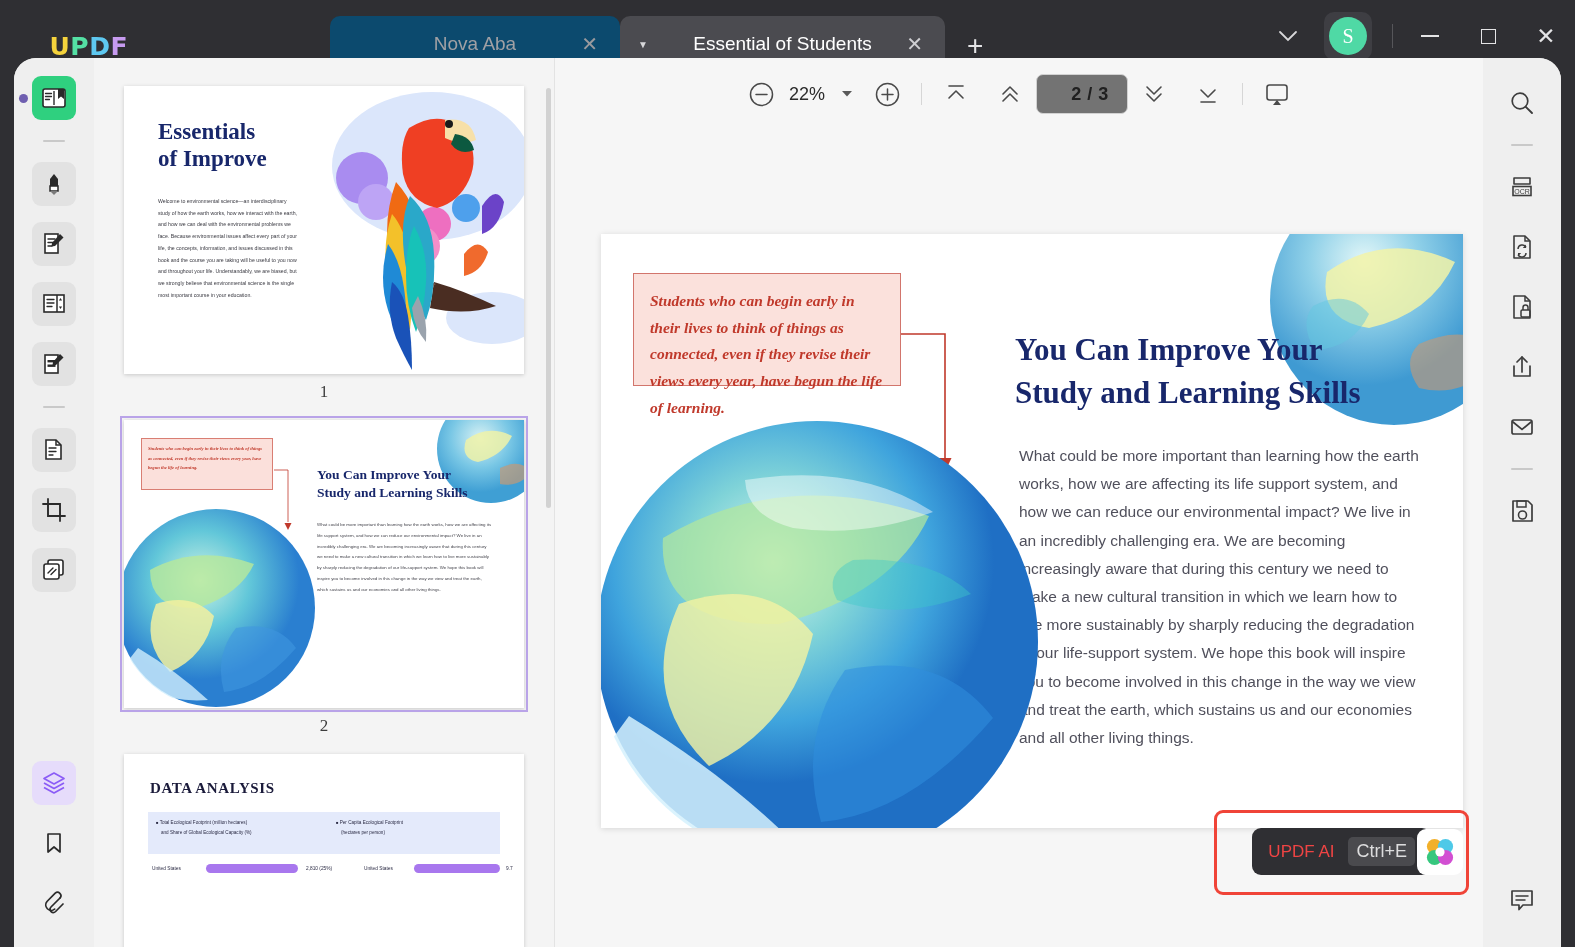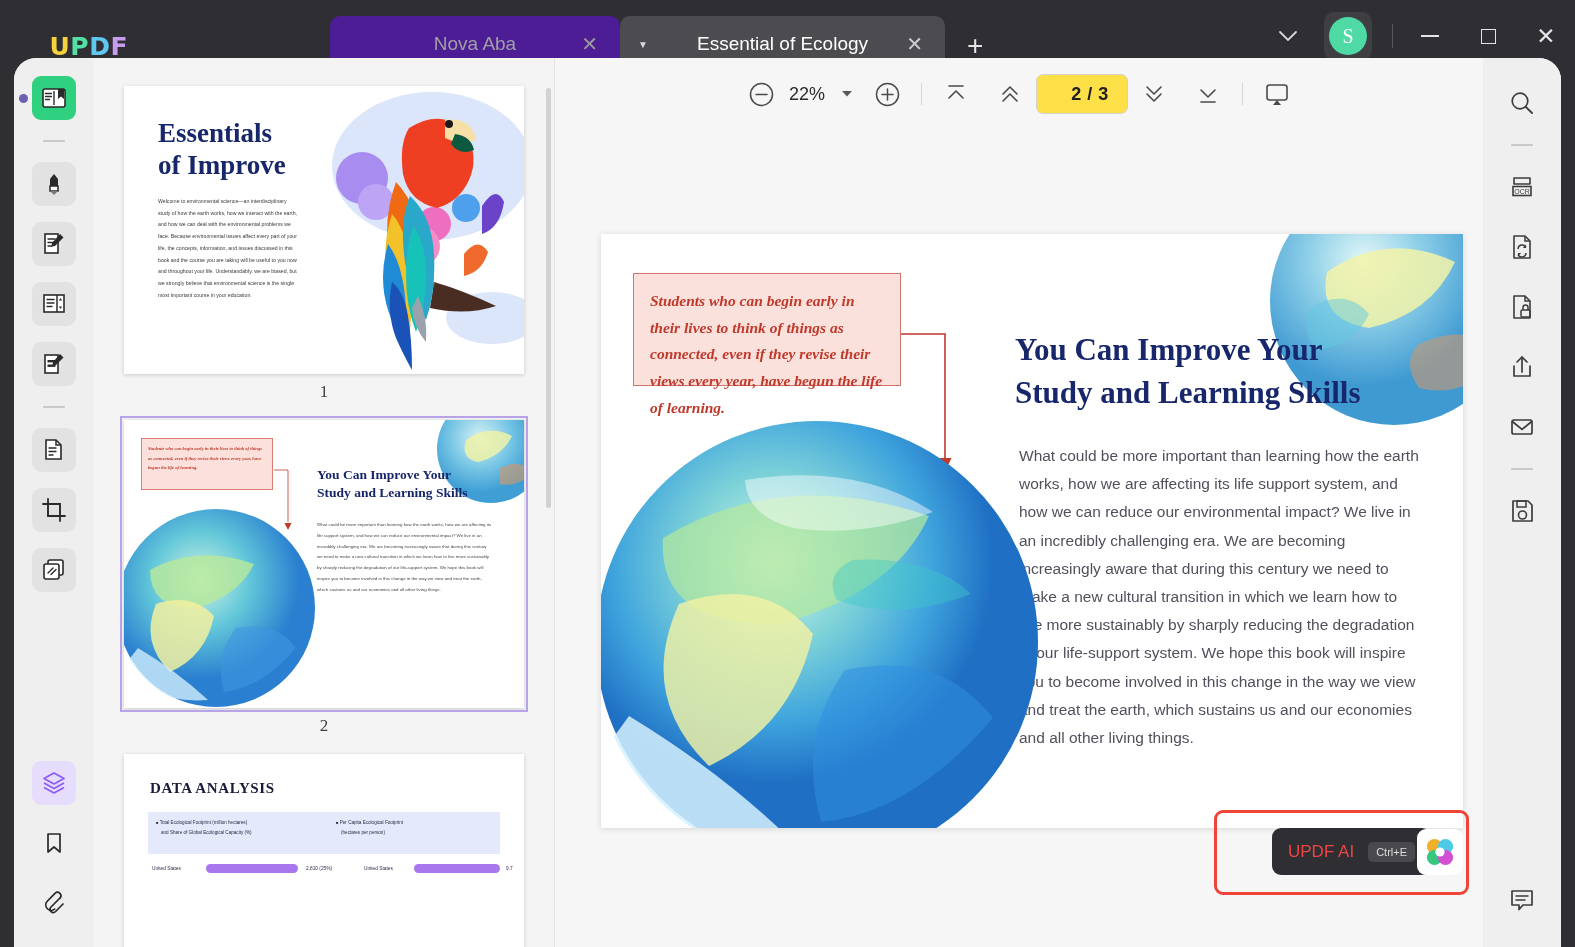--- a/index.html
+++ b/index.html
@@ -17,21 +17,21 @@
   .logo { font-family:"DejaVu Sans", sans-serif; font-weight:bold; font-size:25px; letter-spacing:0.5px; }
   .logo span:nth-child(1){ color:#f5d33c; }
   .logo span:nth-child(2){ color:#54e0a4; }
   .logo span:nth-child(3){ color:#5ec8f0; }
   .logo span:nth-child(4){ color:#c79bf0; }
   .vsep { width:1px; height:26px; background:#5a5a5e; margin:0 24px; }
   .menu-item { color:#e8e8ea; font-size:23px; padding:4px 14px; cursor:default; }
 
   .tabstrip { position:absolute; left:330px; top:8px; height:64px; display:flex; align-items:flex-end; }
   .tab { height:56px; display:flex; align-items:center; border-radius:10px 10px 0 0; position:relative; }
-  .tab.inactive { background:#4c1d95; width:290px; justify-content:center; color:#a0a0a4; font-size:19px; }
+  .tab.inactive { background:#0c4a6e; width:290px; justify-content:center; color:#a0a0a4; font-size:19px; }
   .tab.active { background:#4b4b50; width:325px; color:#ffffff; font-size:19px; justify-content:center; }
   .tab .caret { position:absolute; left:18px; font-size:10px; color:#d8d8da; }
   .tab .closex { position:absolute; right:22px; font-size:20px; color:#cfcfd2; line-height:1; }
   .tab.inactive .closex { color:#9a9a9e; }
   .newtab { color:#e4e4e6; font-size:28px; margin-left:22px; margin-bottom:12px; line-height:1; }
 
   .winctrls { position:absolute; right:0; top:0; height:72px; display:flex; align-items:center; }
   .chev-down { color:#d8d8da; font-size:16px; padding:10px 14px; }
   .avatar { width:48px; height:48px; border-radius:10px; background:#3e3e43; display:flex; align-items:center; justify-content:center; margin:0 12px; }
   .avatar .circle { width:38px; height:38px; border-radius:50%; background:#4fd9a5; color:#ffffff; font-size:20px; display:flex; align-items:center; justify-content:center; font-family:"Liberation Serif", serif; }
@@ -57,21 +57,21 @@
   
   .thumbs { position:absolute; left:80px; top:0; width:460px; height:889px; background:#f4f4f4; overflow:hidden; padding-top:28px; }
   .thumb-item { width:400px; margin:0 auto 18px auto; }
   .thumb-page { width:400px; height:288px; background:#ffffff; box-shadow:0 1px 4px rgba(0,0,0,.18); position:relative; overflow:hidden; }
   .thumb-page.selected { outline:2px solid #b9a3e8; outline-offset:2px; }
   .thumb-num { text-align:center; font-size:17px; color:#3d3d3d; margin-top:8px; font-family:"Liberation Serif", serif; }
   .thumb-scroll { position:absolute; right:3px; top:30px; width:5px; height:420px; border-radius:3px; background:#d2d2d2; }
   .panel-divider { position:absolute; left:540px; top:0; width:1px; height:889px; background:#e3e3e3; }
 
   
-  .t1-title { position:absolute; left:34px; top:32px; font-family:"Liberation Serif", serif; font-weight:bold; font-size:27px; color:#18276b; line-height:1.18; }
+  .t1-title { position:absolute; left:34px; top:32px; font-family:"Liberation Serif", serif; font-weight:bold; font-size:23px; color:#18276b; line-height:1.18; }
   .t1-body { position:absolute; left:34px; top:110px; width:142px; font-size:5.2px; color:#3a3a42; line-height:2.25; }
   .t1-art { position:absolute; right:0; top:0; width:210px; height:288px; }
 
   
   .t2-quote { position:absolute; left:17px; top:18px; width:132px; height:52px; background:#fbe0db; border:0.8px solid #d97e73; padding:5px 6px; }
   .t2-quote p { font-family:"Liberation Serif", serif; font-style:italic; font-weight:bold; font-size:4.6px; color:#c0392b; line-height:2.1; }
   .t2-head { position:absolute; left:193px; top:46px; font-family:"Liberation Serif", serif; font-weight:bold; font-size:13.5px; color:#18276b; line-height:1.3; }
   .t2-body { position:absolute; left:193px; top:100px; width:175px; font-size:4.4px; color:#44444c; line-height:2.45; }
   .t2-earth { position:absolute; left:-8px; top:88px; width:200px; height:200px; border-radius:50%; }
   .t2-corner { position:absolute; right:-22px; top:-26px; width:110px; height:110px; border-radius:50%; }
@@ -86,38 +86,38 @@
 
   
   .docarea { position:absolute; left:541px; top:0; right:78px; height:889px; background:#f6f6f6; }
 
   
   .toolbar { position:absolute; left:0; top:0; width:100%; height:72px; display:flex; align-items:center; justify-content:center; gap:0; }
   .tb-icon { width:40px; height:40px; display:flex; align-items:center; justify-content:center; color:#4a4a4a; }
   .zoomval { font-size:18px; color:#2c2c2c; min-width:52px; text-align:center; font-weight:500; }
   .tb-caret { font-size:9px; color:#5a5a5a; margin:0 14px 0 8px; }
   .tb-sep { width:1px; height:22px; background:#d6d6d6; margin:0 14px; }
-  .pagebox { width:92px; height:40px; border:1px solid #d2d2d2; border-radius:7px; background:#fde047; display:flex; align-items:center; justify-content:center; font-size:18px; font-weight:bold; color:#202020; margin:0 6px; letter-spacing:.5px;padding-left:16px; }
+  .pagebox { width:92px; height:40px; border:1px solid #d2d2d2; border-radius:7px; background:#737373; display:flex; align-items:center; justify-content:center; font-size:18px; font-weight:bold; color:#202020; margin:0 6px; letter-spacing:.5px;padding-left:16px; }
   .tb-gap { width:14px; }
 
   
   .page { position:absolute; left:46px; top:176px; width:862px; height:594px; background:#ffffff; box-shadow:0 1px 6px rgba(0,0,0,.13); overflow:hidden; }
   .pg-quote { position:absolute; left:32px; top:39px; width:268px; height:113px; background:#fbe1dc; border:1.4px solid #d2756c; padding:14px 16px; }
   .pg-quote p { font-family:"Liberation Serif", serif; font-style:italic; font-weight:bold; font-size:15.5px; color:#c0392b; line-height:1.72; }
   .pg-arrow { position:absolute; left:300px; top:86px; width:52px; height:160px; }
   .pg-head { position:absolute; left:414px; top:95px; font-family:"Liberation Serif", serif; font-weight:bold; font-size:31px; color:#18276b; line-height:1.38; }
   .pg-body { position:absolute; left:418px; top:208px; width:400px; font-size:15.5px; color:#50505c; line-height:1.82; }
   .pg-earth { position:absolute; left:-8px; top:184px; width:448px; height:448px; border-radius:50%; }
   .pg-corner { position:absolute; right:-56px; top:-58px; width:250px; height:250px; border-radius:50%; }
 
   
   .ai-highlight { position:absolute; right:14px; bottom:52px; width:255px; height:85px; border:3.5px solid #f04438; border-radius:9px; }
   .ai-pill { position:absolute; right:52px; bottom:72px; height:47px; background:#2f2f33; border-radius:9px; display:flex; align-items:center; padding:0 16px; gap:14px; }
   .ai-pill .lbl { color:#ef4444; font-size:17px; }
-  .ai-pill .kbd { background:#4a4a4e; color:#ddddde; font-size:11px; border-radius:5px; padding:4px 8px; }
+  .ai-pill .kbd { background:#4a4a4e; color:#ddddde; font-size:18px; border-radius:5px; padding:4px 8px; }
   .ai-pill:after { content:""; position:absolute; right:-7px; top:50%; margin-top:-6px; border-left:8px solid #2f2f33; border-top:6px solid transparent; border-bottom:6px solid transparent; }
   .ai-flower { position:absolute; right:20px; bottom:72px; width:46px; height:46px; background:#ffffff; border-radius:9px; display:flex; align-items:center; justify-content:center; }
 
   
   .rrail { position:absolute; right:0; top:0; width:78px; height:889px; background:#efefef; display:flex; flex-direction:column; align-items:center; padding-top:22px; }
   .rbtn { width:46px; height:46px; display:flex; align-items:center; justify-content:center; margin-bottom:14px; color:#3c3c3c; }
   .rdiv { width:22px; height:2px; background:#c9c9c9; margin:4px 0 18px 0; border-radius:1px; }
   .rspacer { flex:1; }
   svg { display:block; }
 </style>
@@ -136,21 +136,21 @@
       <div class="menu-item">Share</div>
     </div>
 
     <div class="tabstrip">
       <div class="tab inactive">
         <span>Nova Aba</span>
         <span class="closex">✕</span>
       </div>
       <div class="tab active">
         <span class="caret">▼</span>
-        <span>Essential of Ecology</span>
+        <span>Essential of Students</span>
         <span class="closex">✕</span>
       </div>
       <div class="newtab">+</div>
     </div>
 
     <div class="winctrls">
       <div class="chev-down">
         <svg width="20" height="13" viewBox="0 0 20 13">
             <path d="M2 2 L10 10 L18 2" stroke="#d8d8da" stroke-width="1.8" fill="none" stroke-linecap="round"></path>
           </svg>

